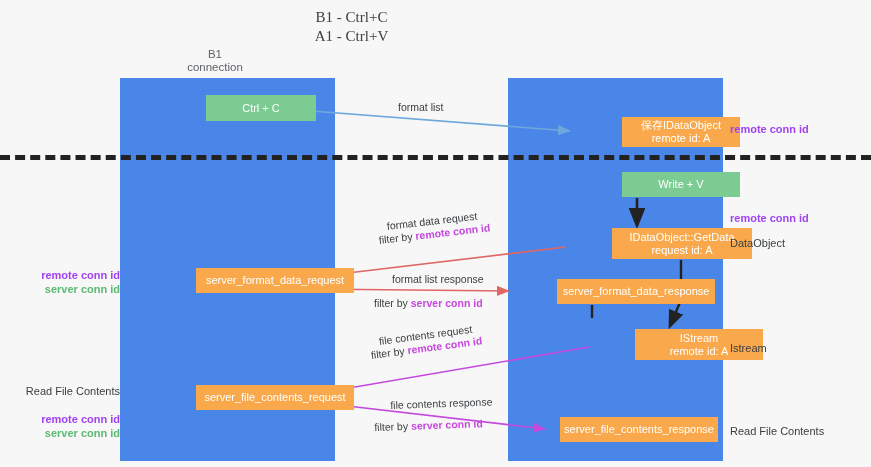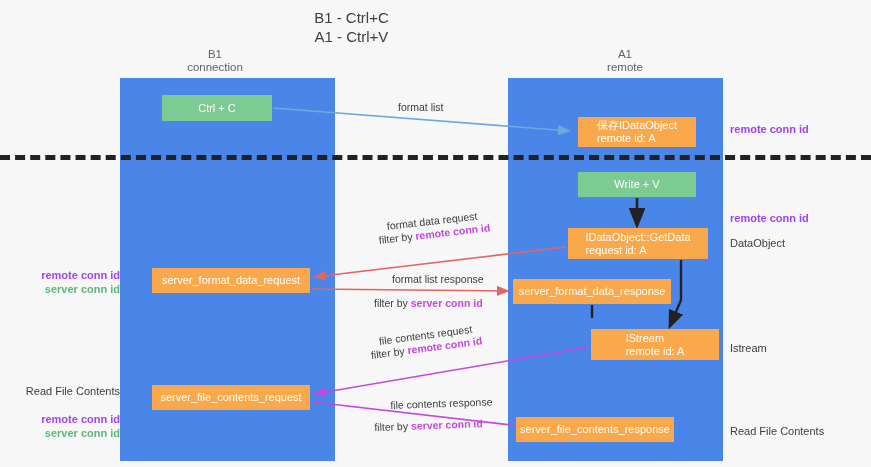--- a/index.html
+++ b/index.html
@@ -13,44 +13,47 @@
   }
   #stage{position:absolute;left:0;top:0;width:871px;height:467px;}
 
   .svg-layer{position:absolute;left:0;top:0;width:871px;height:467px;pointer-events:none;}
 
   
   .title{
     position:absolute;left:0;top:8px;width:703px;
     text-align:center;font-size:15px;line-height:19px;color:#3c4043;
     white-space:pre-line;
+    font-family:Liberation Serif, serif;
   }
 
   
   .col-head{
     position:absolute;text-align:center;font-size:11.5px;line-height:13px;color:#5f6368;
     white-space:pre-line;
   }
   #head-b1{left:140px;top:48px;width:150px;}
   #head-a1{left:540px;top:48px;width:170px;}
 
   
   .lane{position:absolute;background:#4a86e8;}
   #lane-b1{left:120px;top:78px;width:215px;height:383px;}
   #lane-a1{left:508px;top:78px;width:215px;height:383px;}
 
   
   .node{
     position:absolute;
     display:flex;align-items:center;justify-content:center;
+    text-align:center;
     color:#ffffff;
     font-size:11px;line-height:13px;
     white-space:pre-line;
     box-sizing:border-box;
     padding:2px 4px;
+    margin-left:44px;
   }
 
   #n-ctrlc{left:162px;top:95px;width:110px;height:26px;background:#7ccb92;}
   #n-idataobject{left:578px;top:117px;width:118px;height:30px;background:#f9a94c;}
   #n-ctrlv{left:578px;top:172px;width:118px;height:25px;background:#7ccb92;}
   #n-getdata{left:568px;top:228px;width:140px;height:31px;background:#f9a94c;}
   #n-fmt-req{left:152px;top:268px;width:158px;height:25px;background:#f9a94c;}
   #n-fmt-resp{left:513px;top:279px;width:158px;height:25px;background:#f9a94c;}
   #n-istream{left:591px;top:329px;width:128px;height:31px;background:#f9a94c;}
   #n-file-req{left:152px;top:385px;width:158px;height:25px;background:#f9a94c;}
@@ -101,22 +104,20 @@
 </head>
 <body>
 
 <div id="stage">
 
   <div class="title">B1 - Ctrl+C
 A1 - Ctrl+V</div>
 
   <div class="col-head" id="head-b1">B1
 connection</div>
-  <div class="col-head" id="head-a1">A1
-remote</div>
 
   <div class="lane" id="lane-b1"></div>
   <div class="lane" id="lane-a1"></div>
 
   <svg class="svg-layer" viewBox="0 0 871 467">
     <defs>
       <marker id="ar-blue" markerWidth="9" markerHeight="9" refX="7.5" refY="3.2" orient="auto">
         <path d="M0,0 L8,3.2 L0,6.4 z" fill="#6fa8dc"></path>
       </marker>
       <marker id="ar-red" markerWidth="9" markerHeight="9" refX="7.5" refY="3.2" orient="auto">

